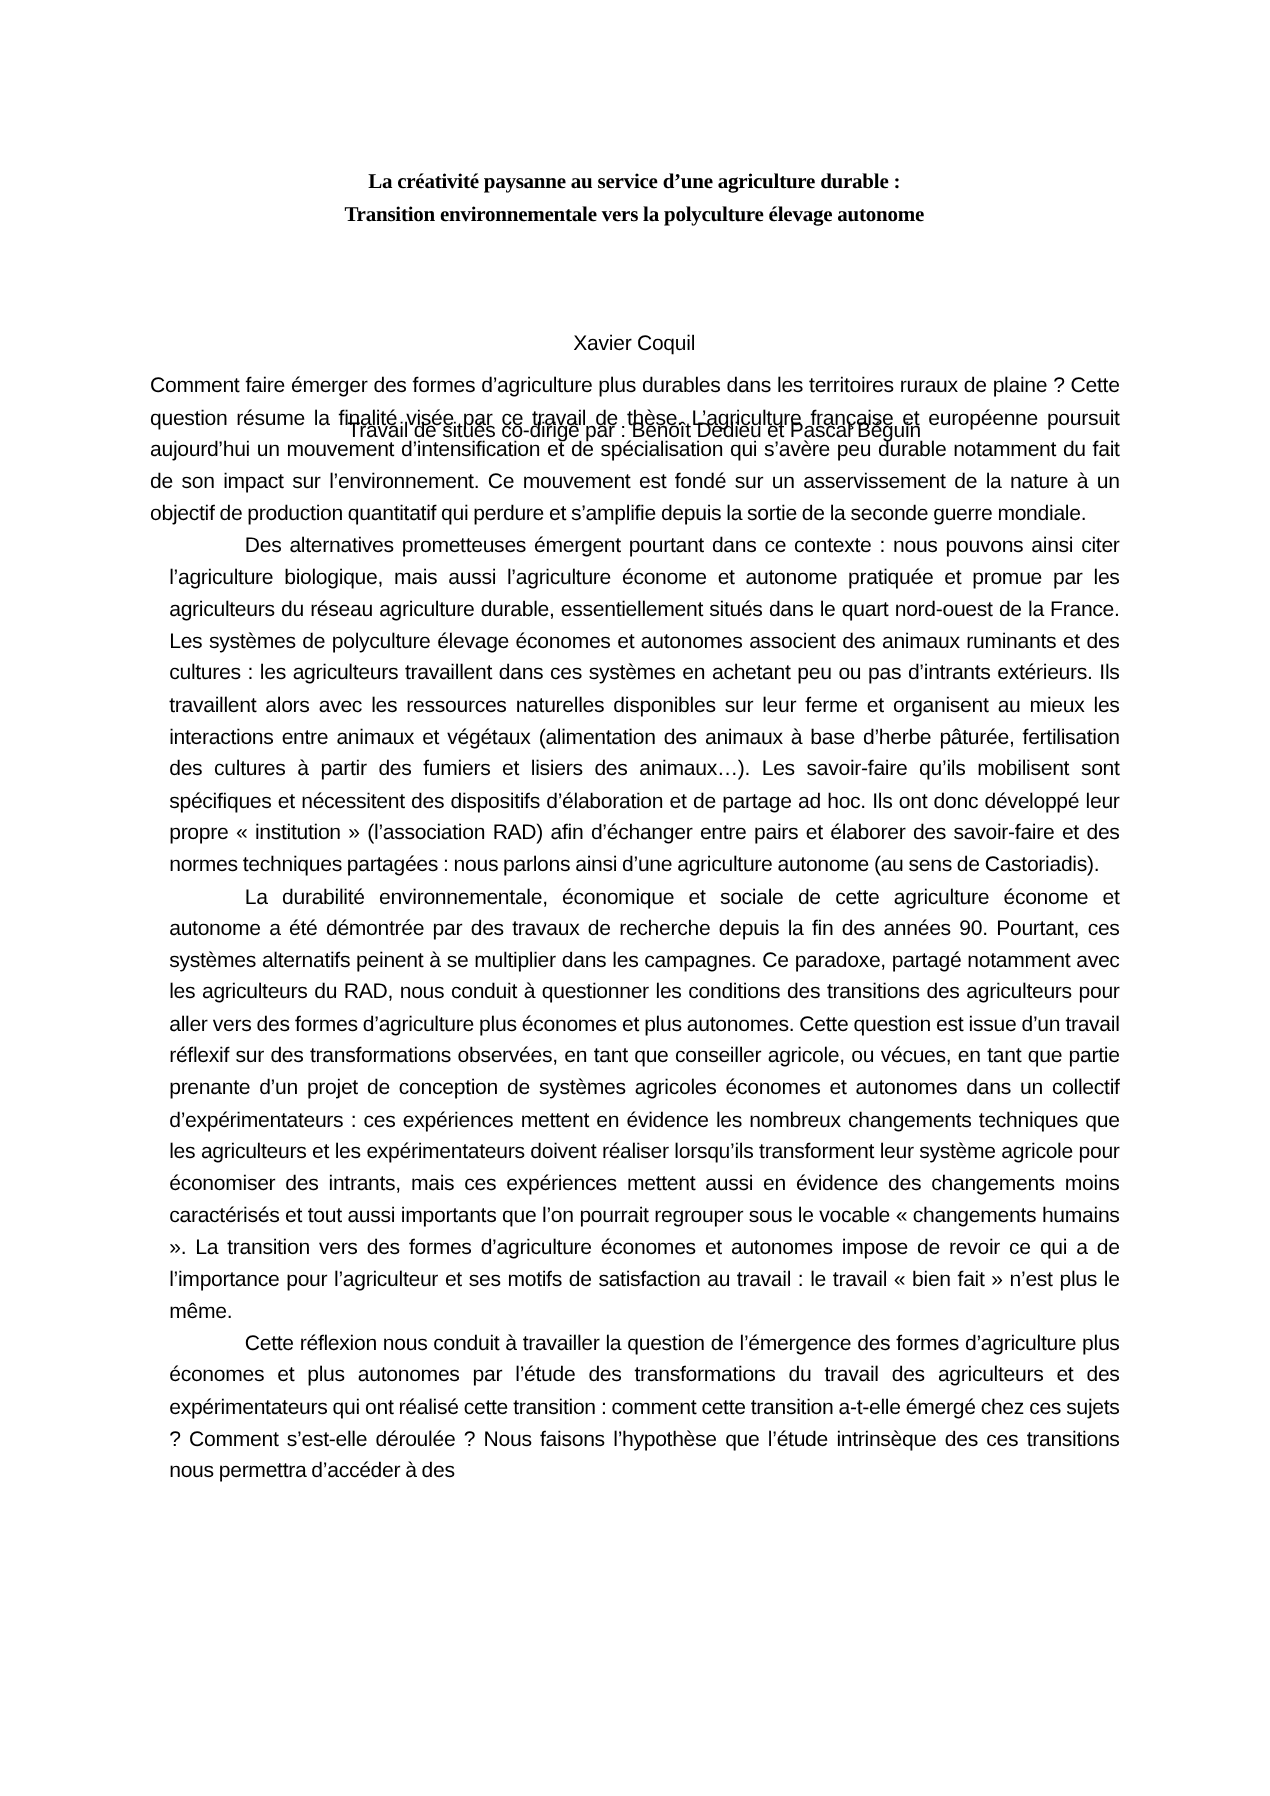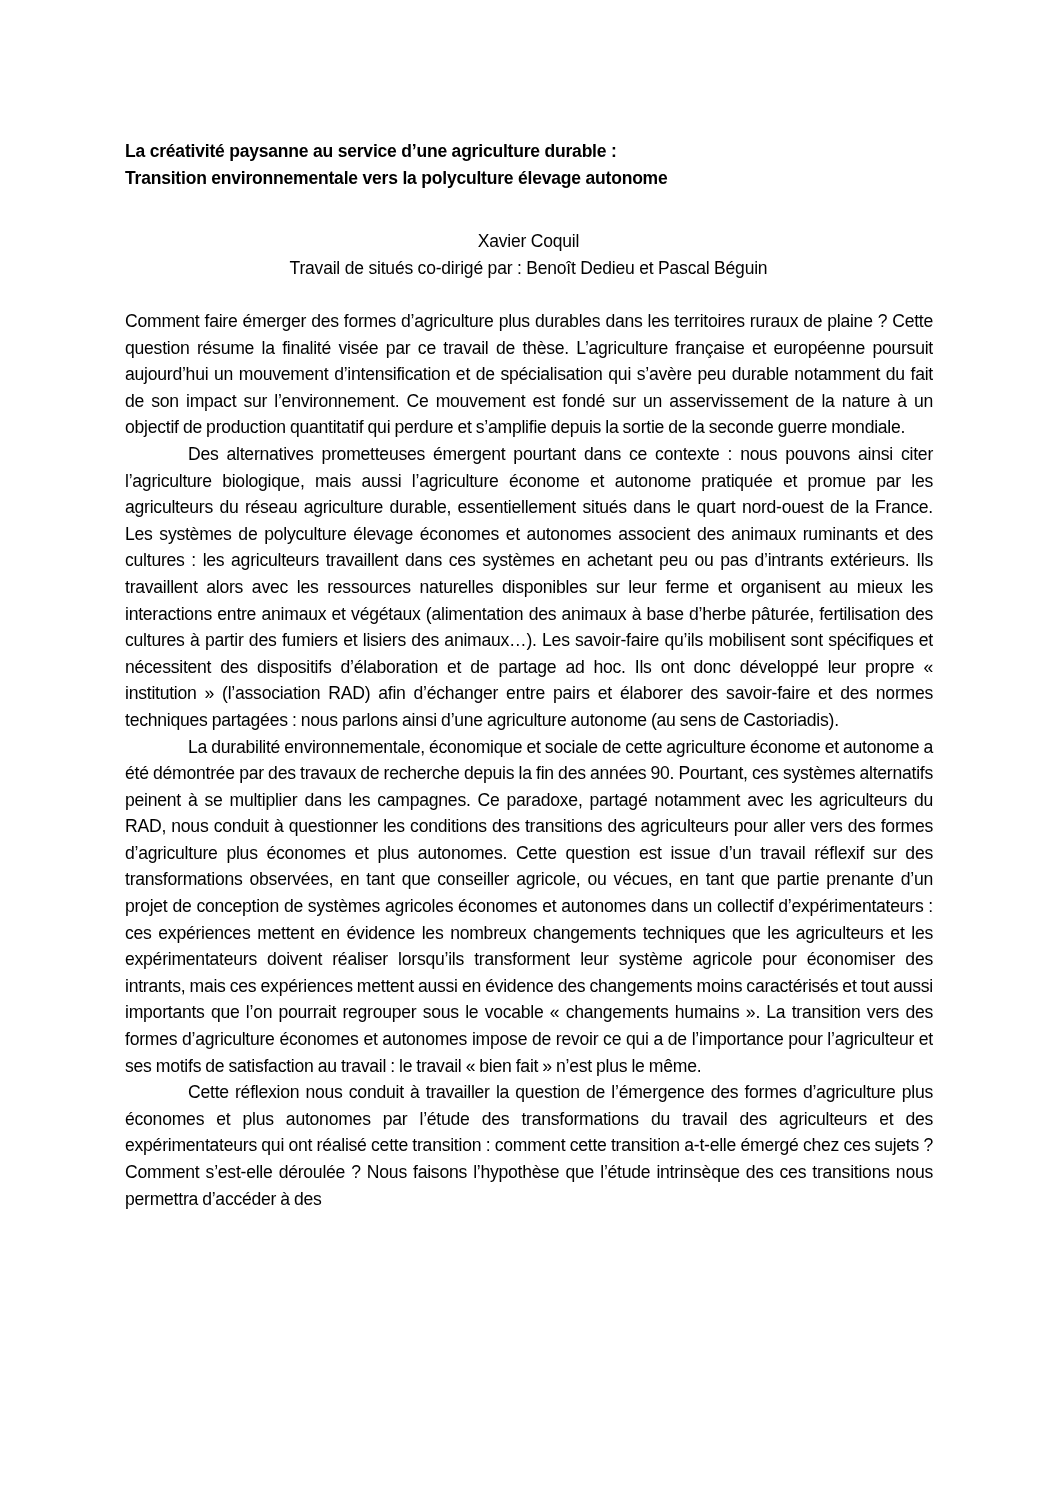--- a/index.html
+++ b/index.html
@@ -21,56 +21,59 @@
       top: 0;
       width: 1058px;
       height: 1497px;
       background: #ffffff;
     }
     .title-block {
       position: absolute;
       left: 125px;
       width: 807px;
       top: 138px;
-      text-align: left;
+      text-align: center;
+      font-family: Liberation Serif, serif;
     }
     .title-line {
       font-weight: bold;
       font-size: 17.5px;
       line-height: 27px;
       letter-spacing: -0.2px;
     }
     .author-block {
       position: absolute;
       left: 125px;
       width: 807px;
       top: 228px;
       text-align: center;
     }
     .author-line {
       font-size: 17.5px;
       line-height: 27px;
       letter-spacing: -0.2px;
+      margin-top: 45px;
     }
     .body {
       position: absolute;
       left: 125px;
       width: 808px;
       top: 308px;
     }
     .para {
       margin: 0;
       font-size: 17.6px;
       line-height: 26.6px;
       text-align: justify;
       letter-spacing: -0.25px;
       word-spacing: -0.5px;
     }
     .para.indent {
       text-indent: 63px;
+      margin-left: 16px;
     }
   </style>
 </head>
 <body>
 
 <div class="page">
 
   <div class="title-block">
     <div class="title-line">La créativité paysanne au service d’une agriculture durable :</div>
     <div class="title-line">Transition environnementale vers la polyculture élevage autonome</div>

